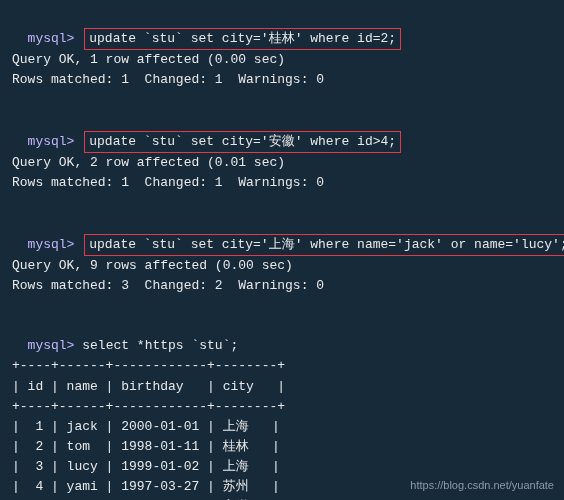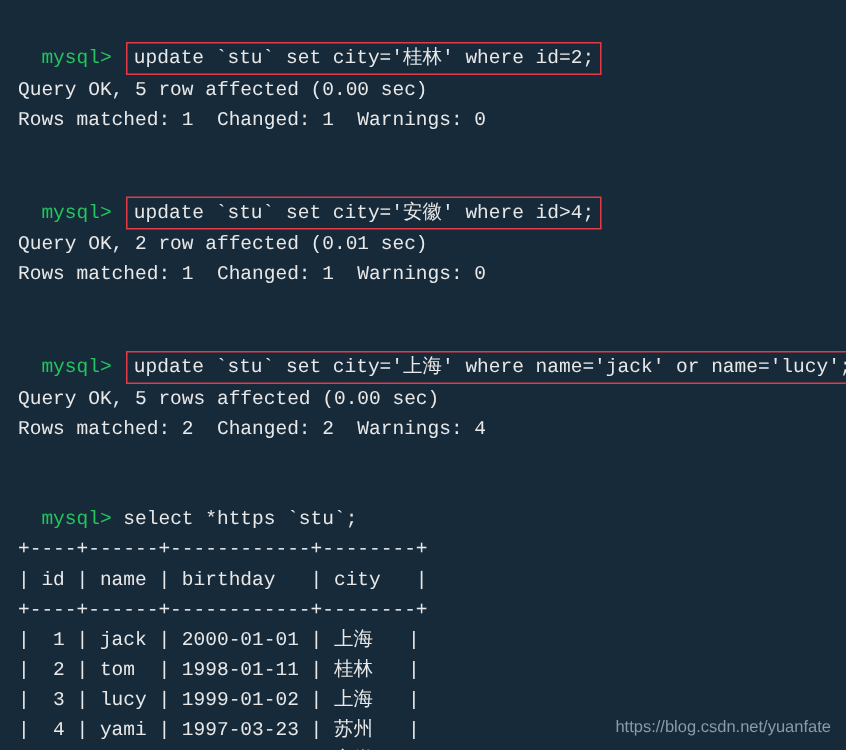--- a/index.html
+++ b/index.html
@@ -9,21 +9,21 @@
       font-size: 13px;
       color: #e8e8e8;
       padding: 8px 12px;
       line-height: 1.55;
       width: 564px;
       height: 500px;
       overflow: hidden;
       position: relative;
     }
     .line { white-space: pre; }
-    .prompt { color: #22c55e; text-align: right; }
+    .prompt { color: #c4b5fd; text-align: right; }
     .boxed {
       border: 1.5px solid #e63946;
       padding: 0 4px;
       display: inline-block;
       margin-left: 2px;
     }
     .blank { height: 1.55em; }
     .watermark {
       position: absolute;
       bottom: 6px;
@@ -33,44 +33,44 @@
       font-family: Arial, sans-serif;
       margin-top: 42px;
     }
   </style>
 </head>
 <body>
 
 <div class="line">
   <span class="prompt">mysql&gt;</span> <span class="boxed">update `stu` set city='桂林' where id=2;</span>
 </div>
-<div class="line">Query OK, 5 row affected (0.00 sec)</div>
+<div class="line">Query OK, 1 row affected (0.00 sec)</div>
 <div class="line">Rows matched: 1  Changed: 1  Warnings: 0</div>
 <div class="blank"></div>
 
 <div class="line">
   <span class="prompt">mysql&gt;</span> <span class="boxed">update `stu` set city='安徽' where id&gt;4;</span>
 </div>
 <div class="line">Query OK, 2 row affected (0.01 sec)</div>
 <div class="line">Rows matched: 1  Changed: 1  Warnings: 0</div>
 <div class="blank"></div>
 
 <div class="line">
   <span class="prompt">mysql&gt;</span> <span class="boxed">update `stu` set city='上海' where name='jack' or name='lucy';</span>
 </div>
-<div class="line">Query OK, 5 rows affected (0.00 sec)</div>
-<div class="line">Rows matched: 2  Changed: 2  Warnings: 4</div>
+<div class="line">Query OK, 9 rows affected (0.00 sec)</div>
+<div class="line">Rows matched: 3  Changed: 2  Warnings: 0</div>
 <div class="blank"></div>
 
 <div class="line">
   <span class="prompt">mysql&gt;</span><span> select *https `stu`;</span>
 </div>
 
 <div class="line">+----+------+------------+--------+</div>
 <div class="line">| id | name | birthday   | city   |</div>
 <div class="line">+----+------+------------+--------+</div>
 <div class="line">|  1 | jack | 2000-01-01 | 上海   |</div>
 <div class="line">|  2 | tom  | 1998-01-11 | 桂林   |</div>
 <div class="line">|  3 | lucy | 1999-01-02 | 上海   |</div>
-<div class="line">|  4 | yami | 1997-03-23 | 苏州   |</div>
+<div class="line">|  4 | yami | 1997-03-27 | 苏州   |</div>
 <div class="line">|  5 | ui   | 2001-01-04 | 安徽   |</div>
 
 <div class="watermark">https://blog.csdn.net/yuanfate</div>
 
 </body></html>

